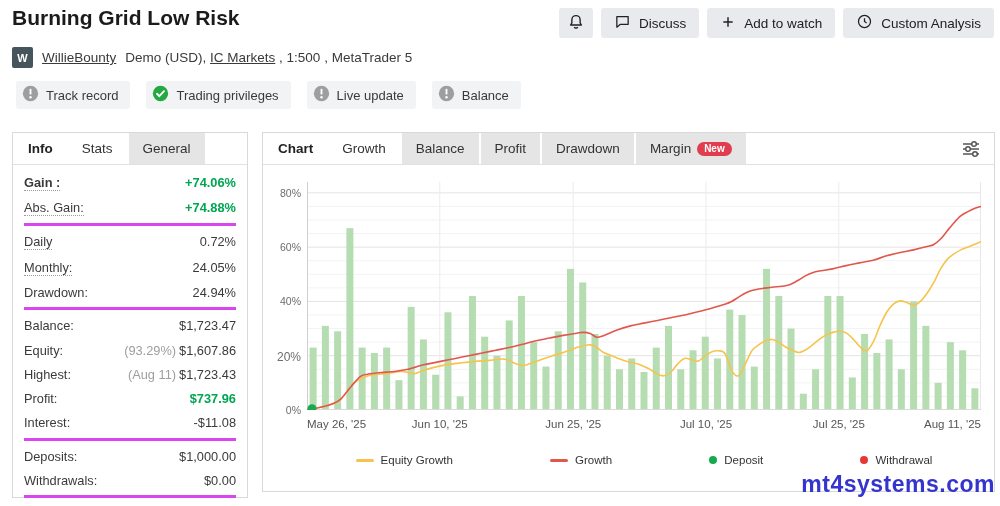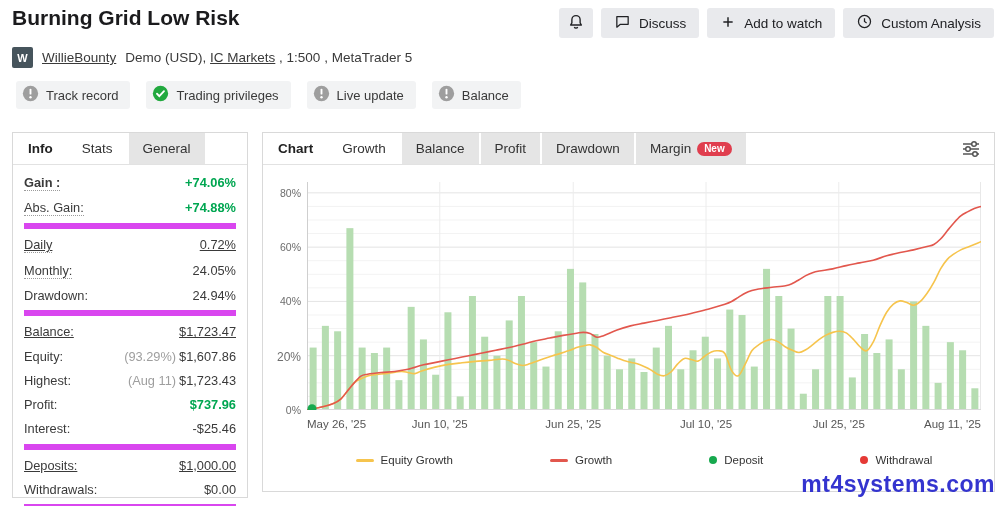--- a/index.html
+++ b/index.html
@@ -32,21 +32,21 @@
   #right-panel { left:262px; top:132px; width:733px; height:360px; }
   .panel-tabs { display:flex; align-items:stretch; height:32px; border-bottom:1px solid #e2e2e2; font-size:13.5px; position:relative; }
   .tab-label { display:flex; align-items:center; padding:0 15px; font-weight:700; color:#222; }
   .tab { display:flex; align-items:center; padding:0 14px; background:#e5e5e5; color:#333; margin-right:2px; cursor:pointer; white-space:nowrap; }
   .tab.active { background:#fff; }
   .new-badge { background:#e03e4e; color:#fff; font-size:10px; font-weight:700; border-radius:8px; padding:1.5px 7px; margin-left:6px; }
   .sliders-btn { position:absolute; right:12px; top:5px; background:none; border:none; cursor:pointer; color:#555; }
   
   .stats-rows { padding:5px 11px 0 11px; font-size:12.8px; color:#3a3a3a; }
   .stat-row { display:flex; justify-content:space-between; align-items:baseline; padding:4.6px 0; }
-  .stat-row.group-start { border-top:6px solid #d946ef; margin-top:3px; padding-top:8px;text-decoration:underline; }
+  .stat-row.group-start { border-top:3px solid #d946ef; margin-top:3px; padding-top:8px; }
   .stat-row .label[data-dotted="true"] { border-bottom:1px dotted #9b9b9b; cursor:help; }
   .stat-row .label[data-bold="true"] { font-weight:700; }
   .stat-row .value { text-align:right; }
   .stat-row .value[data-color="green"] { color:#00a651; font-weight:700; }
   .stat-row .prefix { color:#9e9e9e; margin-right:3px; }
   
   .chart-area { position:relative; width:100%; height:326px; }
   #plot { position:absolute; left:44px; top:17px; width:674px; height:228px; }
   #y-ticks span { position:absolute; right:681px; width:34px; text-align:right; font-size:10.5px; color:#6d6d6d; }
   #x-ticks span { position:absolute; top:253px; font-size:11.5px; color:#555; white-space:nowrap; }
@@ -192,21 +192,21 @@
     <span class="value-wrap"><span class="prefix">(Aug 11)</span><span class="value" data-color="default">$1,723.43</span></span>
   </div>
 
   <div class="stat-row">
     <span class="label" data-dotted="false" data-bold="false">Profit:</span>
     <span class="value-wrap"><span class="value" data-color="green">$737.96</span></span>
   </div>
 
   <div class="stat-row">
     <span class="label" data-dotted="false" data-bold="false">Interest:</span>
-    <span class="value-wrap"><span class="value" data-color="default">-$25.46</span></span>
+    <span class="value-wrap"><span class="value" data-color="default">-$11.08</span></span>
   </div>
 
   <div class="stat-row group-start">
     <span class="label" data-dotted="false" data-bold="false">Deposits:</span>
     <span class="value-wrap"><span class="value" data-color="default">$1,000.00</span></span>
   </div>
 
   <div class="stat-row">
     <span class="label" data-dotted="false" data-bold="false">Withdrawals:</span>
     <span class="value-wrap"><span class="value" data-color="default">$0.00</span></span>

